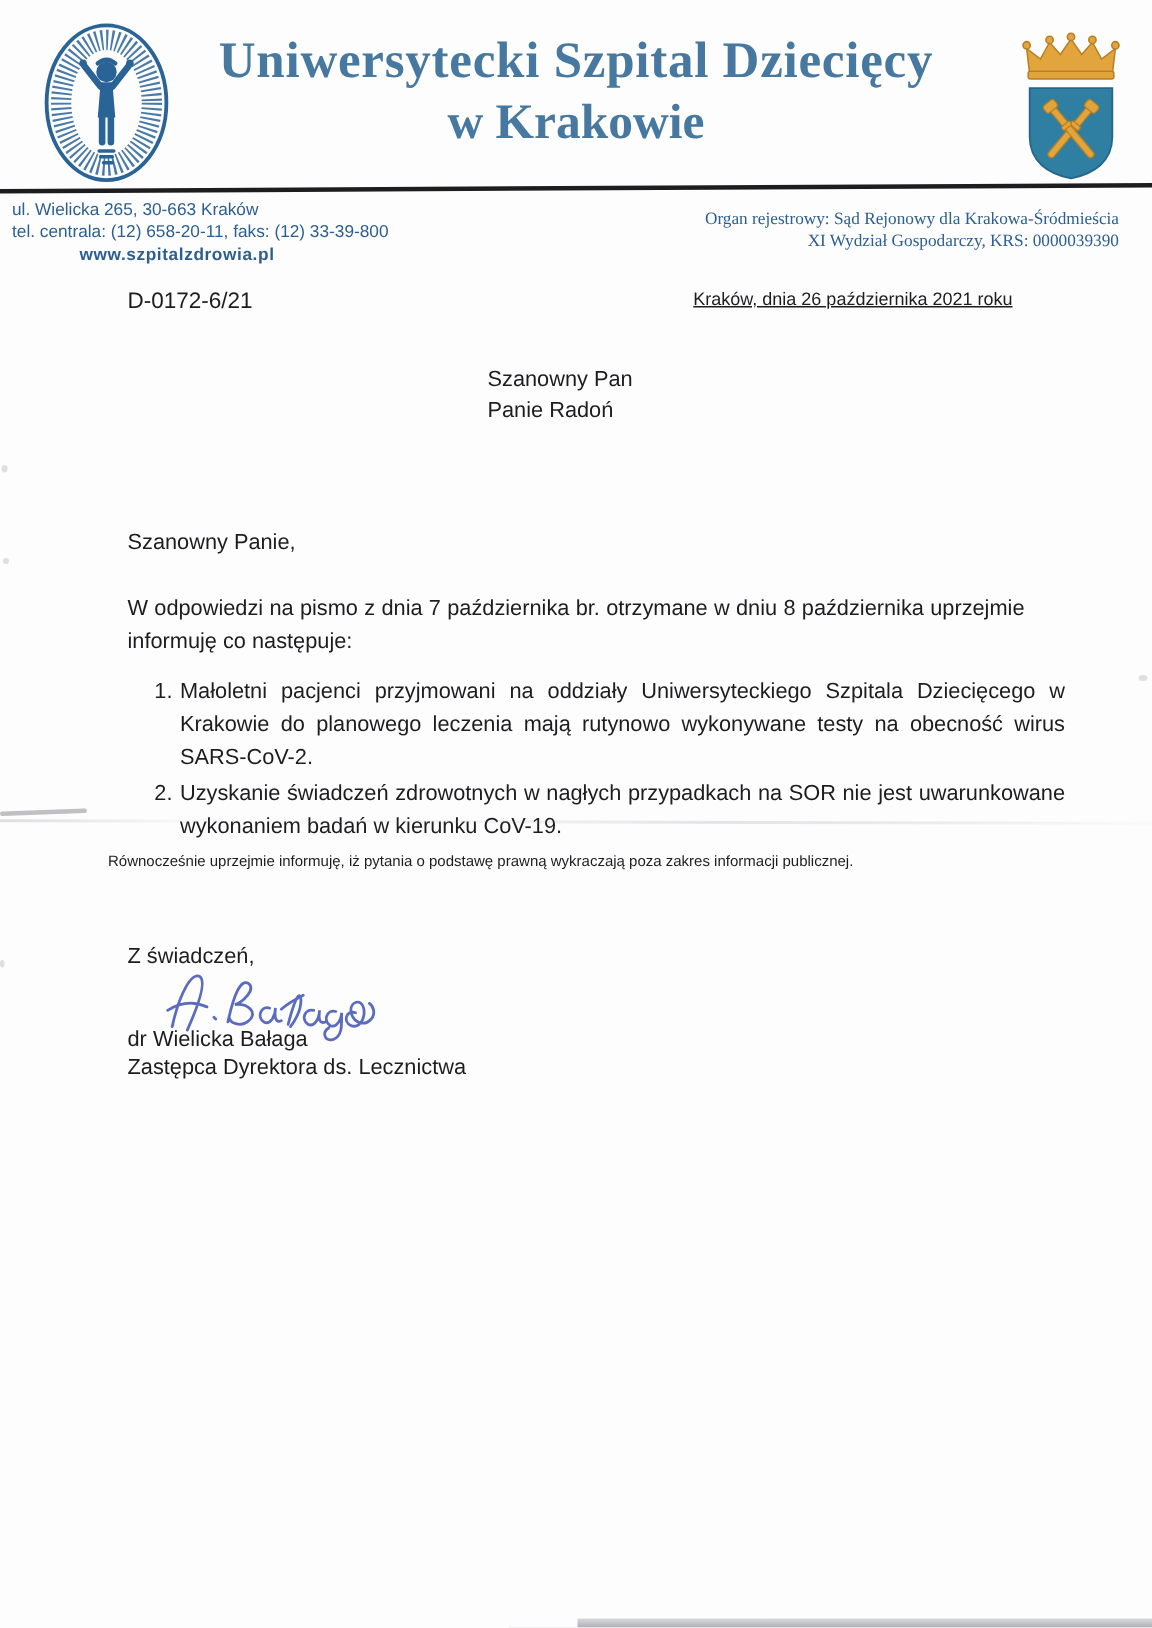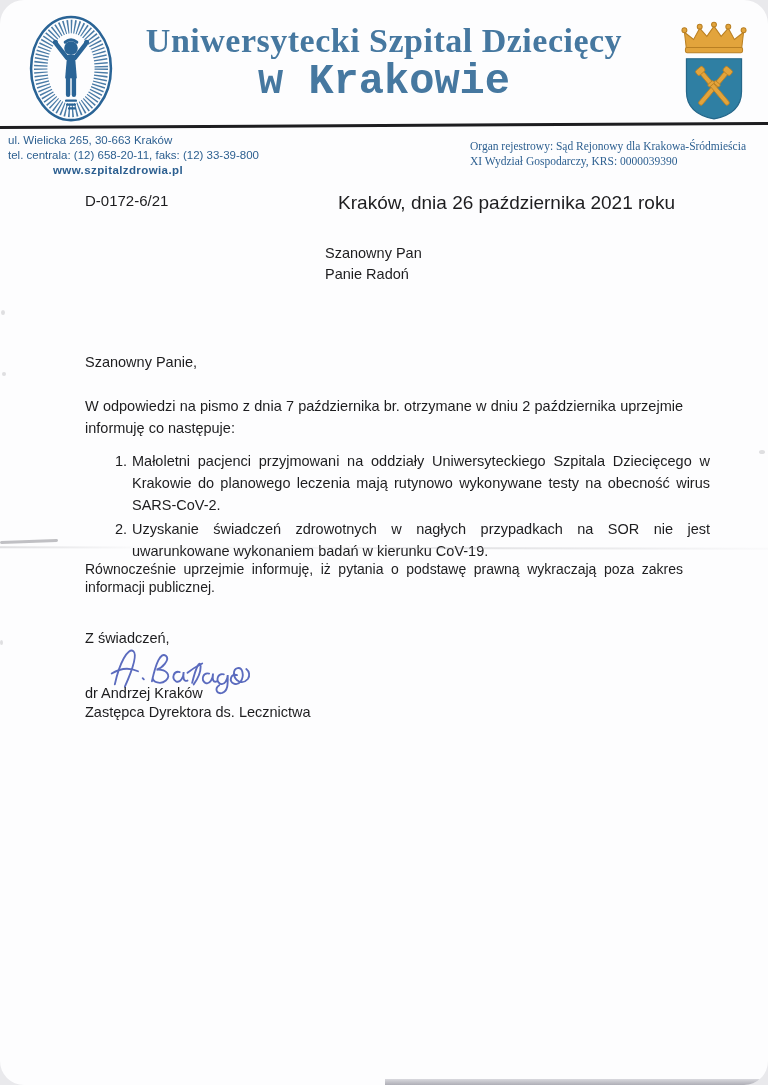--- a/index.html
+++ b/index.html
@@ -1,48 +1,48 @@
 <!DOCTYPE html>
 <html lang="pl"><head>
 <meta charset="utf-8">
 <style>
   html,body{margin:0;padding:0;background:#e9e9ec;}
   .page{
     position:relative;width:768px;height:1085px;margin:0 auto;
     background:#fdfdfe;overflow:hidden;
-    font-family:"Liberation Sans",sans-serif;color:#1d1d1f;border-radius:24px;
+    font-family:"Liberation Sans",sans-serif;color:#1d1d1f;
   }
   
   .logo-left{position:absolute;left:27px;top:13px;width:88px;height:112px;}
   .title-block{position:absolute;left:118px;right:118px;top:20px;text-align:center;
     font-family:"Liberation Serif",serif;font-weight:bold;color:#4678a0;}
   .title-line1{font-size:34px;line-height:42px;letter-spacing:.5px;}
-  .title-line2{font-size:42px;line-height:40px;font-family:Liberation Mono, monospace;}
+  .title-line2{font-size:33px;line-height:40px;}
   .logo-right{position:absolute;right:13px;top:20px;width:82px;height:102px;}
   .rule{position:absolute;left:-6px;width:780px;top:124px;height:3px;background:#1d1d20;
     transform:rotate(-0.3deg);}
   
   .contact{position:absolute;left:8px;top:133px;
     font-family:Liberation Sans, sans-serif;font-size:11.5px;line-height:15px;color:#2c5f90;}
   .contact .site{font-weight:bold;letter-spacing:.4px;margin-left:45px;}
-  .registry{position:absolute;right:22px;top:139px;text-align:left;
+  .registry{position:absolute;right:22px;top:139px;text-align:right;
     font-family:"Liberation Serif",serif;font-size:11.5px;line-height:15px;color:#2c5f90;}
   
   .reference{position:absolute;left:85px;top:192px;font-size:15px;}
-  .date{position:absolute;right:93px;top:192px;font-size:19px;}
+  .date{position:absolute;right:93px;top:192px;font-size:12px;text-decoration:underline;}
   .recipient{position:absolute;left:325px;top:243px;font-size:14.5px;line-height:21px;}
   
   .salutation{position:absolute;left:85px;top:354px;font-size:14.5px;}
   .para1{position:absolute;left:85px;top:395px;width:598px;font-size:14.5px;
     line-height:22px;text-align:justify;}
   .list{position:absolute;left:88px;top:450px;width:595px;margin:0;padding:0 0 0 27px;
     font-size:14.5px;line-height:22px;}
-  .list li{text-align:justify;margin:0 0 2px 16px;padding-left:1px;}
-  .para2{position:absolute;left:85px;top:560px;width:598px;font-size:14px;
-    line-height:18px;text-align:justify;}
+  .list li{text-align:justify;margin:0 0 2px 4px;padding-left:1px;}
+  .para2{position:absolute;left:72px;top:560px;width:598px;font-size:10px;
+    line-height:30px;text-align:justify;}
   .closing{position:absolute;left:85px;top:630px;font-size:14.5px;}
   .signature-svg{position:absolute;left:105px;top:638px;width:148px;height:58px;}
   .signer-name{position:absolute;left:85px;top:685px;font-size:14.5px;}
   .signer-title{position:absolute;left:85px;top:704px;font-size:14.5px;}
   
   .crease-left{position:absolute;left:0;top:540px;width:58px;height:3px;border-radius:2px;
     background:#8e8e94;opacity:.55;transform:rotate(-2deg);}
   .crease-long{position:absolute;left:0;top:547px;width:768px;height:2px;opacity:.5;
     background:linear-gradient(90deg,rgba(130,130,136,.5),rgba(200,200,205,.08) 18%,
       rgba(160,160,166,.25) 45%,rgba(140,140,146,.45) 62%,rgba(150,150,156,.35) 80%,
@@ -127,21 +127,21 @@
 
   <div class="reference">D-0172-6/21</div>
   <div class="date">Kraków, dnia 26 października 2021 roku</div>
 
   <div class="recipient">
     <div>Szanowny Pan</div>
     <div>Panie Radoń</div>
   </div>
 
   <div class="salutation">Szanowny Panie,</div>
-  <div class="para1">W odpowiedzi na pismo z dnia 7 października br. otrzymane w dniu 2 października uprzejmie informuję co następuje:</div>
+  <div class="para1">W odpowiedzi na pismo z dnia 7 października br. otrzymane w dniu 8 października uprzejmie informuję co następuje:</div>
 
   <ol class="list">
     <li>Małoletni pacjenci przyjmowani na oddziały Uniwersyteckiego Szpitala Dziecięcego w Krakowie do planowego leczenia mają rutynowo wykonywane testy na obecność wirus SARS-CoV-2.</li>
     <li>Uzyskanie świadczeń zdrowotnych w nagłych przypadkach na SOR nie jest uwarunkowane wykonaniem badań w kierunku CoV-19.</li>
   </ol>
 
   <div class="para2">Równocześnie uprzejmie informuję, iż pytania o podstawę prawną wykraczają poza zakres informacji publicznej.</div>
 
   <div class="closing">Z świadczeń,</div>
 
@@ -155,21 +155,21 @@
         <path d="M96,44 C88,42 85,52 91,56 C97,59 101,50 101,44 C100,52 101,57 106,55"></path>
         <path d="M112,58 C117,38 122,27 123,37 C123,48 117,56 114,60"></path>
         <path d="M106,45 C112,40 119,36 125,33"></path>
         <path d="M134,46 C126,44 123,54 129,58 C135,61 139,52 139,46 C138,54 139,58 144,56"></path>
         <path d="M153,47 C145,45 142,55 148,59 C154,62 158,53 158,48 C158,58 159,68 151,71 C143,73 141,65 147,61"></path>
         <path d="M170,48 C162,45 159,56 166,59 C173,62 179,53 177,44 C175,36 166,38 166,46 C167,56 177,61 184,53 C187,49 186,43 182,40"></path>
       </g>
     </svg>
   </div>
 
-  <div class="signer-name">dr Andrzej Kraków</div>
+  <div class="signer-name">dr Wielicka Bałaga</div>
   <div class="signer-title">Zastępca Dyrektora ds. Lecznictwa</div>
 
   <div class="crease-left"></div>
   <div class="crease-long"></div>
   <div class="speck s1"></div>
   <div class="speck s2"></div>
   <div class="speck s3"></div>
   <div class="speck s4"></div>
   <div class="bottom-bar"></div>
 

